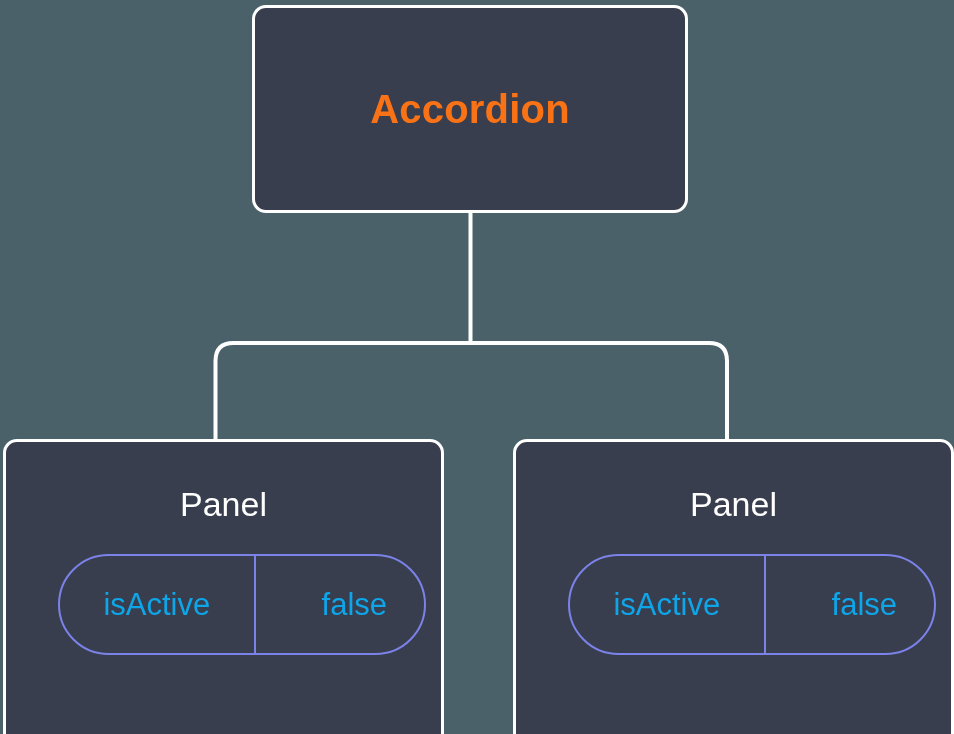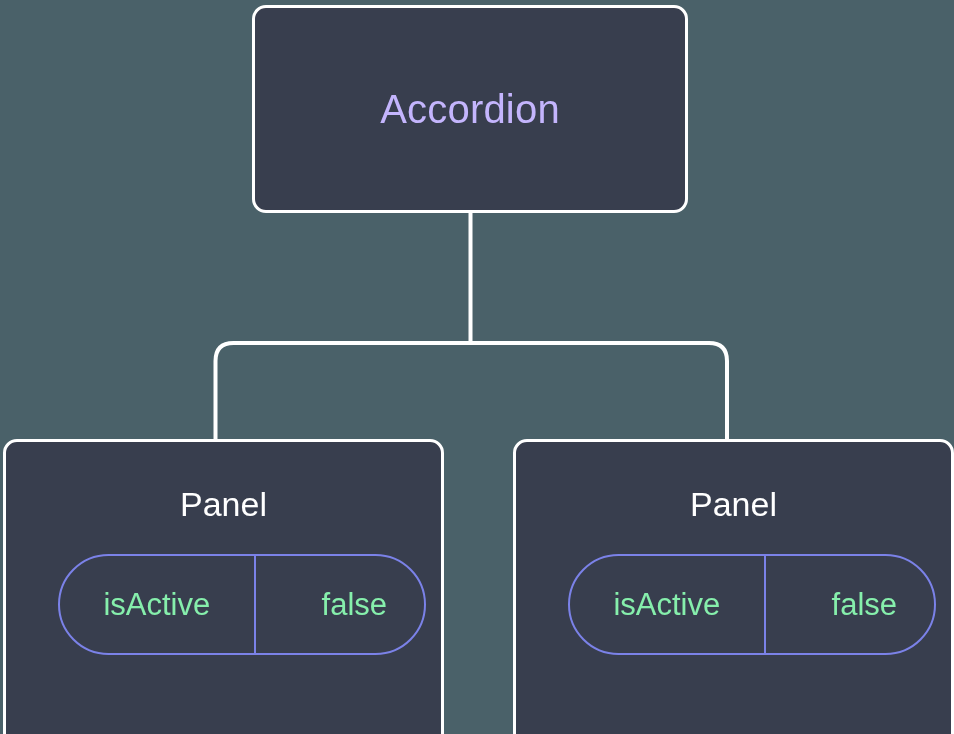--- a/index.html
+++ b/index.html
@@ -49,23 +49,23 @@
 
   .node-root {
     left: 252px;
     top: 5px;
     width: 436px;
     height: 208px;
     justify-content: center;
   }
 
   .node-title-root {
-    color: #c4b5fd;
+    color: #f97316;
     font-size: 40px;
-    font-weight: 400;
+    font-weight: 700;
     letter-spacing: 0.2px;
     line-height: 1;
   }
 
   .node-child {
     top: 439px;
     height: 308px;
     padding-top: 45px;
   }
 
@@ -90,21 +90,21 @@
     border-radius: 52px;
     background: transparent;
     overflow: hidden;
   }
 
   .prop-key,
   .prop-val {
     display: flex;
     align-items: center;
     justify-content: center;
-    color: #86efac;
+    color: #0ea5e9;
     font-size: 31px;
     font-weight: 400;
     line-height: 1;
     white-space: nowrap;
   }
 
   .prop-key { width: 214px; }
   .prop-val {
     width: 152px;
     border-left: 2px solid #7b82e8;

